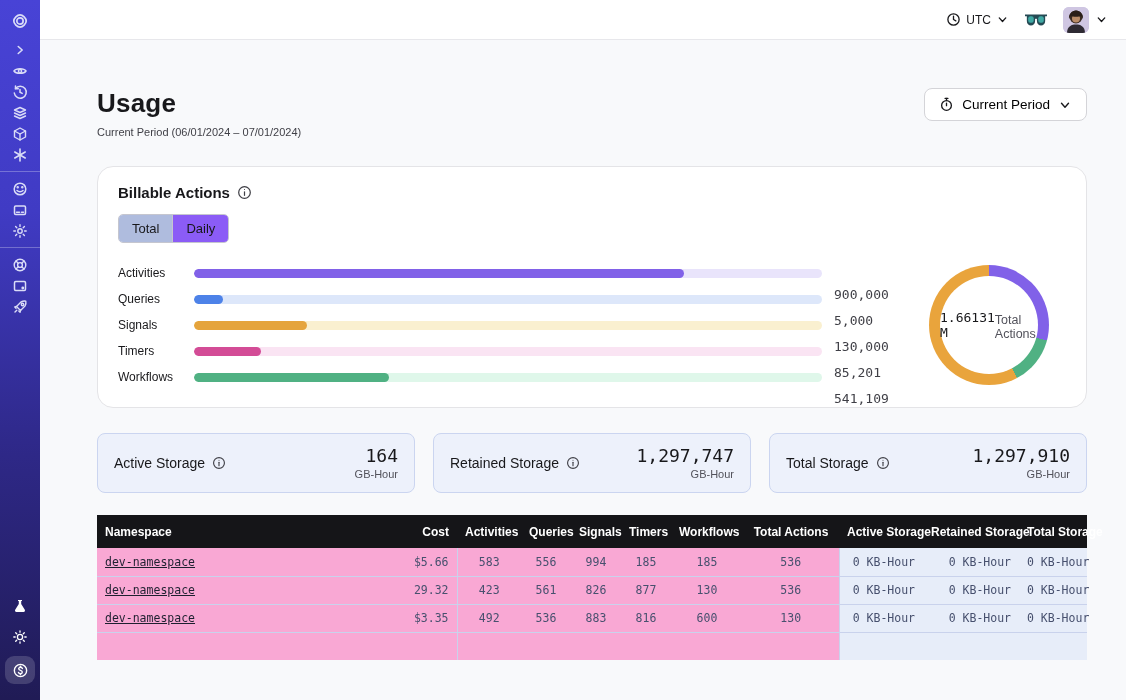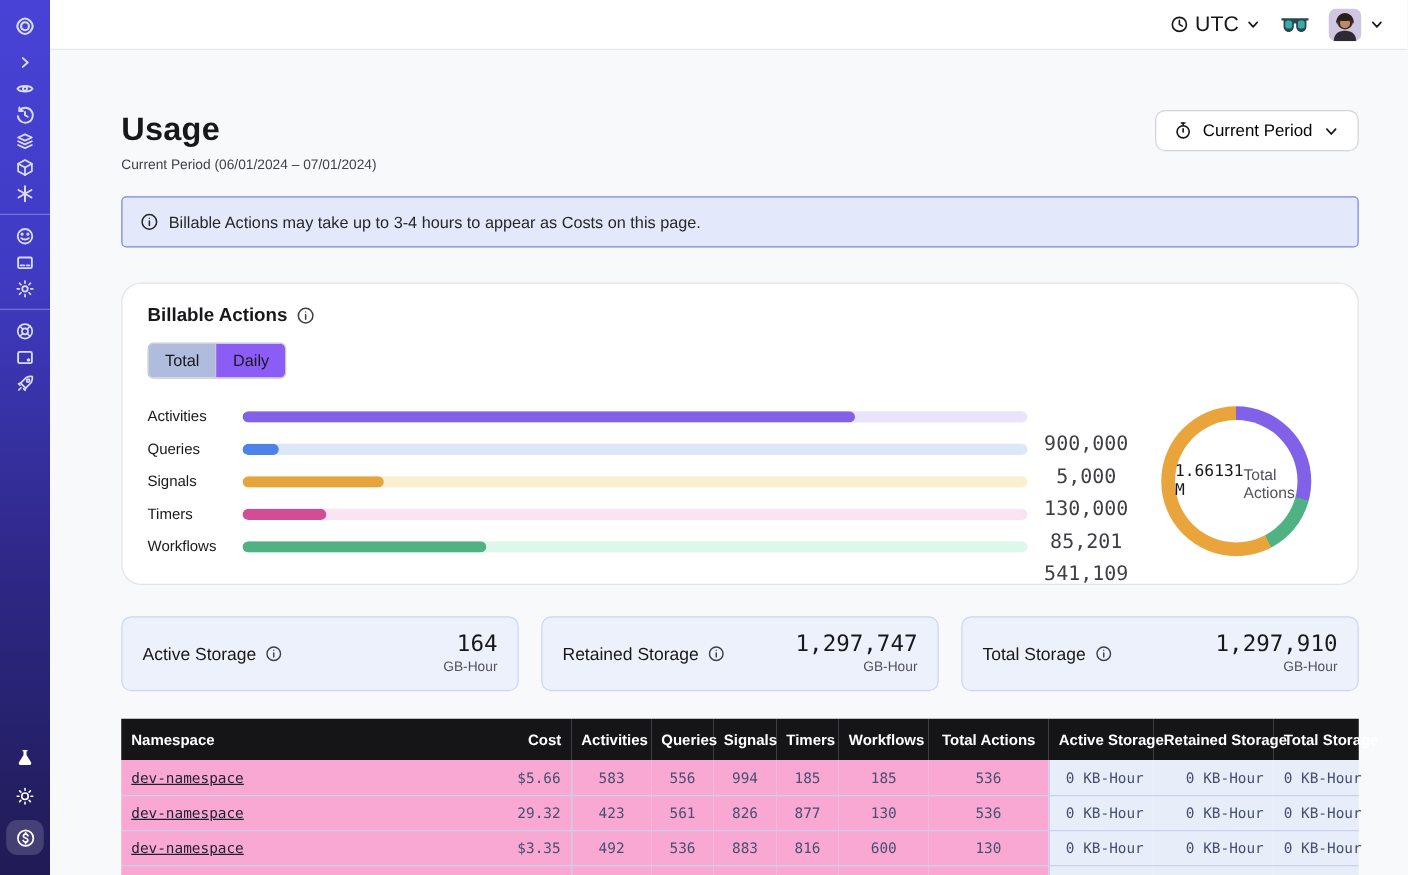--- a/index.html
+++ b/index.html
@@ -14,21 +14,21 @@
   .sb-icon { width:28px; height:21px; display:flex; align-items:center; justify-content:center; cursor:pointer; flex:0 0 auto; }
   .sb-icon svg { display:block; }
   .sb-divider { width:40px; height:1px; background:rgba(255,255,255,.28); margin:6px 0; flex:0 0 auto; }
   .sb-spacer { flex:1 1 auto; }
   .sb-active { background:rgba(255,255,255,.16); border-radius:9px; width:30px; height:28px; }
 
   
   .topbar { position:absolute; left:40px; top:0; right:0; height:40px; background:#FFFFFF;
     border-bottom:1px solid #E7E7EB; display:flex; align-items:center; justify-content:flex-end;
     padding-right:18px; gap:16px; z-index:4; }
-  .tz-control { display:flex; align-items:center; gap:5px; font-size:17px; color:#18181B; cursor:pointer; }
+  .tz-control { display:flex; align-items:center; gap:5px; font-size:12px; color:#18181B; cursor:pointer; }
   .glasses-btn { display:flex; align-items:center; cursor:pointer; }
   .user-menu { display:flex; align-items:center; gap:6px; cursor:pointer; }
   .avatar { width:26px; height:26px; border-radius:6px; overflow:hidden; background:#CFCBE8; }
 
   
   .main { position:absolute; left:40px; top:40px; right:0; bottom:0; padding:48px 39px 0 57px; }
   .title-row { display:flex; justify-content:space-between; align-items:flex-start; }
   .page-title { font-size:26px; font-weight:600; letter-spacing:.2px; }
   .page-subtitle { font-size:11px; color:#3F3F46; margin-top:7px; }
   .period-btn { display:flex; align-items:center; gap:8px; background:#fff; border:1px solid #D4D4D8;
@@ -45,21 +45,21 @@
   .tab.selected { background:#AFBCDE; }
   .tab + .tab { border-left:1px solid #C5C6CF; }
 
   .chart-zone { display:flex; align-items:center; margin-top:22px; }
   .bars { flex:1 1 auto; }
   .bar-row { display:flex; align-items:center; height:15px; }
   .bar-row + .bar-row { margin-top:11px; }
   .bar-label { width:76px; font-size:12px; color:#18181B; flex:0 0 auto; }
   .bar-track { flex:1 1 auto; height:9px; border-radius:5px; position:relative; overflow:hidden; }
   .bar-fill { position:absolute; left:0; top:0; bottom:0; border-radius:5px; }
-  .bar-value { width:70px; text-align:center; font-size:16px; color:#3F3F46; flex:0 0 auto; margin-left:12px;margin-top:43px; }
+  .bar-value { width:70px; text-align:left; font-size:13px; color:#3F3F46; flex:0 0 auto; margin-left:12px;margin-top:43px; }
 
   .donut-wrap { flex:0 0 auto; width:170px; display:flex; justify-content:center; }
   .donut { width:120px; height:120px; border-radius:50%; position:relative; }
   .donut-hole { position:absolute; left:11px; top:11px; right:11px; bottom:11px; background:#fff; border-radius:50%;
     display:flex; flex-direction:row; align-items:center; justify-content:center; }
   .donut-value { font-size:13px; color:#18181B; }
   .donut-label { font-size:12.5px; color:#52525B; margin-top:3px; }
 
   
   .storage-row { display:flex; gap:18px; margin-top:25px; }
@@ -252,28 +252,20 @@
           <line x1="6.5" y1="1.5" x2="9.5" y2="1.5"></line>
           <polyline points="8,6.5 8,9.2"></polyline>
         </svg>
       <span>Current Period</span>
       <svg width="14" height="14" viewBox="0 0 16 16" fill="none" stroke="#18181B" stroke-width="1.6" stroke-linecap="round" stroke-linejoin="round">
           <polyline points="4,6 8,10.5 12,6"></polyline>
         </svg>
     </button>
   </div>
 
-  <div class="banner">
-    <svg width="15" height="15" viewBox="0 0 16 16" fill="none" stroke="#27272A" stroke-width="1.3" stroke-linecap="round">
-        <circle cx="8" cy="8" r="6.2"></circle>
-        <line x1="8" y1="7.2" x2="8" y2="11"></line>
-        <circle cx="8" cy="4.8" r="0.6" fill="#27272A" stroke="none"></circle>
-      </svg>
-    <span>Billable Actions may take up to 3-4 hours to appear as Costs on this page.</span>
-  </div>
 
   <section class="card">
     <div class="card-title">
       <span>Billable Actions</span>
       <svg width="15" height="15" viewBox="0 0 16 16" fill="none" stroke="#3F3F46" stroke-width="1.3" stroke-linecap="round">
           <circle cx="8" cy="8" r="6.2"></circle>
           <line x1="8" y1="7.2" x2="8" y2="11"></line>
           <circle cx="8" cy="4.8" r="0.6" fill="#3F3F46" stroke="none"></circle>
         </svg>
     </div>

